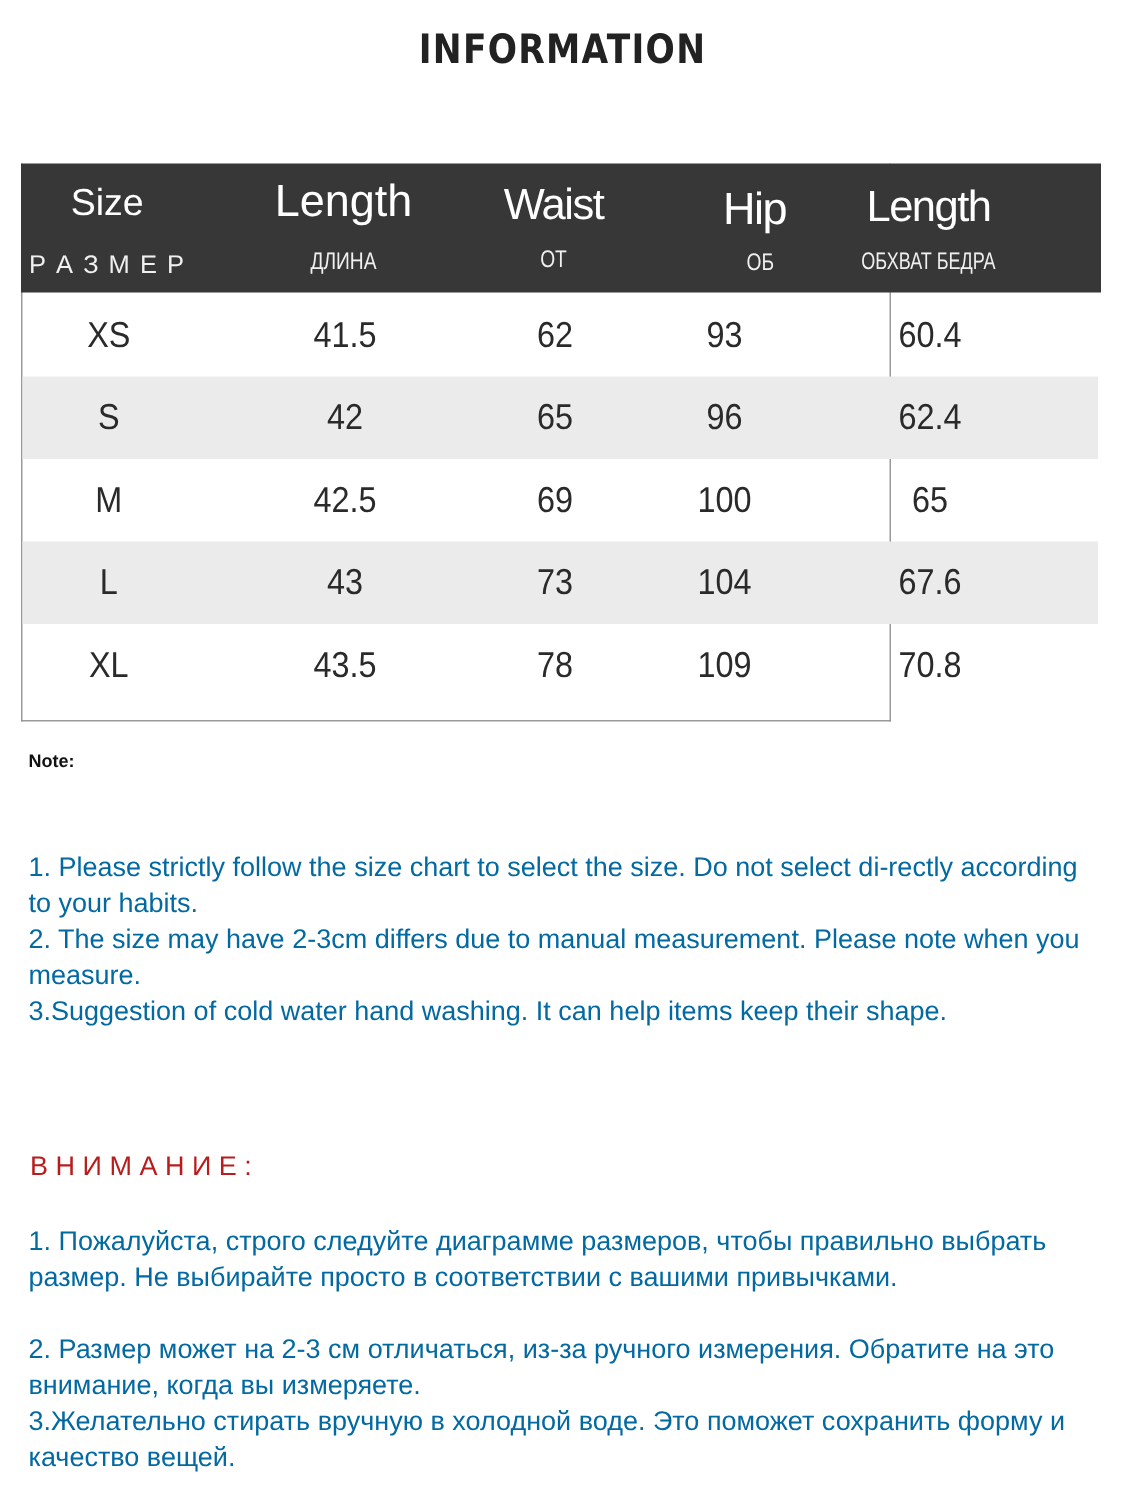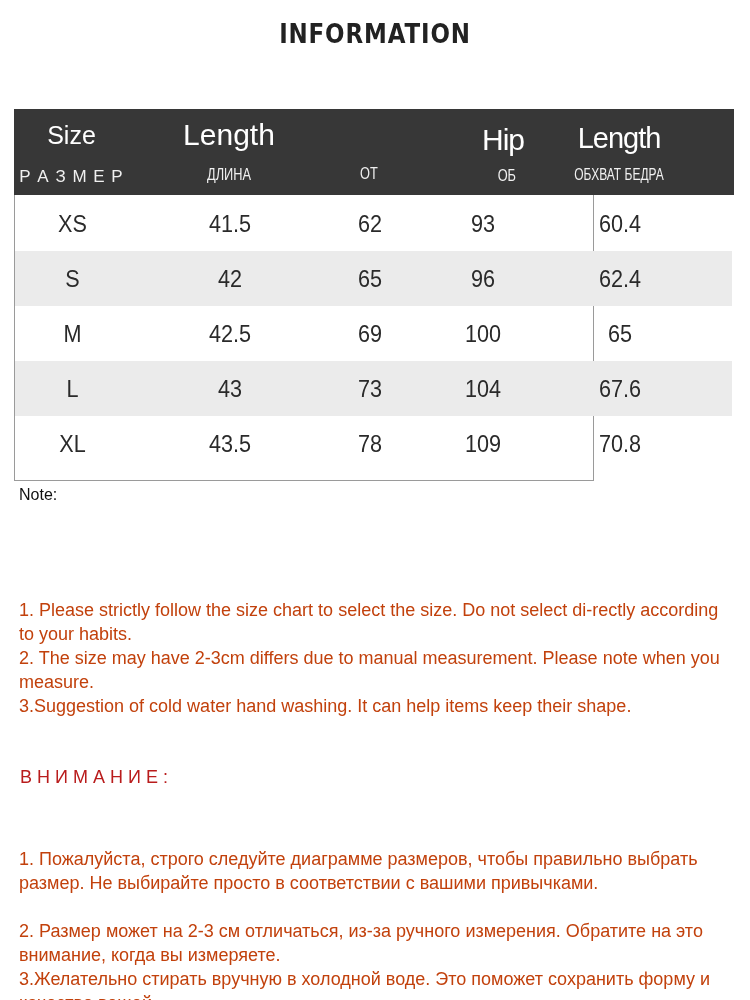--- a/index.html
+++ b/index.html
@@ -6,40 +6,41 @@
   body { width:750px; height:1000px; position:relative; overflow:hidden; font-family:"Liberation Sans", sans-serif; color:#1a1a1a; }
   .title { position:absolute; left:0; top:18px; width:750px; text-align:center; font-family:"DejaVu Sans", sans-serif; font-weight:bold; font-size:27px; letter-spacing:1px; color:#222; transform:scaleX(0.85); }
   .table { position:absolute; left:14px; top:109px; width:580px; height:372px; box-sizing:border-box; border-left:1px solid #9a9a9a; border-right:1px solid #9a9a9a; border-bottom:1px solid #9a9a9a; }
   .thead { position:absolute; left:-1px; top:0; width:720px; height:86px; background:#373737; }
   .th { position:absolute; top:0; height:86px; text-align:center; color:#fff; }
   .th .en { position:absolute; left:0; width:100%; font-family:"Liberation Sans", sans-serif; white-space:nowrap; }
   .th .ru { position:absolute; left:0; width:100%; font-size:16px; white-space:nowrap; color:#f0f0f0; }
   .row { position:absolute; left:0; width:717px; height:55px; }
   .row.alt { background:#ebebeb; }
   .cell { position:absolute; top:0; height:55px; line-height:55px; text-align:center; font-size:24px; color:#2a2a2a; transform:scaleX(0.9); }
-  .note-head { position:absolute; left:19px; top:486px; font-size:16px; color:#111; }
-  .para { position:absolute; left:19px; width:715px; font-size:18px; line-height:24px; color:#c2410c;margin-top:32px; }
+  .note-head { position:absolute; left:19px; top:500px; font-size:12px; color:#111;font-weight:bold; }
+  .para { position:absolute; left:19px; width:715px; font-size:18px; line-height:24px; color:#0369a1; }
   .ru-head { position:absolute; left:20px; top:767px; font-size:18px; letter-spacing:5px; color:#b91c1c; }
 </style>
 </head>
 <body>
 
 <div class="title">INFORMATION</div>
 
 <div class="table">
   <div class="thead">
     <div class="th" style="left:0;width:115px;">
       <div class="en" style="top:12px;font-size:25px;">Size</div>
       <div class="ru" style="top:58px;font-size:17px;letter-spacing:1px;">Р А З М Е Р</div>
     </div>
     <div class="th" style="left:140px;width:150px;text-align:center;">
       <div class="en" style="top:9px;font-size:30px;">Length</div>
       <div class="ru" style="top:57px;transform:scaleX(0.8);">ДЛИНА</div>
     </div>
     <div class="th" style="left:305px;width:100px;">
+      <div class="en" style="top:12px;font-size:29px;letter-spacing:-1px;">Waist</div>
       <div class="ru" style="top:56px;transform:scaleX(0.8);">ОТ</div>
     </div>
     <div class="th" style="left:430px;width:80px;text-align:right;">
       <div class="en" style="top:14px;font-size:30px;letter-spacing:-1px;">Hip</div>
       <div class="ru" style="top:58px;transform:scaleX(0.8);">ОБ</div>
     </div>
     <div class="th" style="left:525px;width:160px;">
       <div class="en" style="top:13px;font-size:29px;letter-spacing:-1px;">Length</div>
       <div class="ru" style="top:57px;transform:scaleX(0.75);">ОБХВАТ БЕДРА</div>
     </div>

